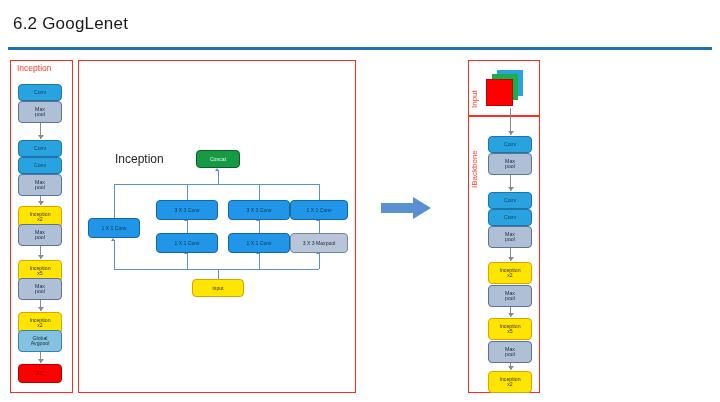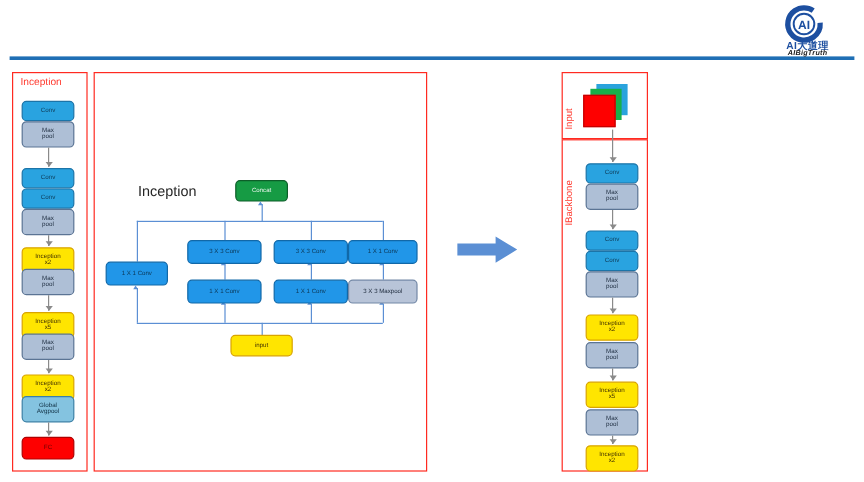--- a/index.html
+++ b/index.html
@@ -104,31 +104,23 @@
   .bigarrow{position:absolute;left:381px;top:196px;width:50px;height:24px;}
 
   
   .rgb{position:absolute;box-sizing:border-box;}
 </style>
 </head>
 <body>
 
 <div id="slide">
 
+  <div class="slide-title">6.2 GoogLenet</div>
   <div class="title-rule"></div>
 
-  <div class="logo">
-    <svg class="logo-mark" viewBox="0 0 34 32">
-      <path d="M17 2.5 a13.5 13.5 0 1 0 0 27 a13.5 13.5 0 1 0 0 -27" fill="none" stroke="#1d4fa0" stroke-width="4.4" stroke-dasharray="56 12" transform="rotate(-35 17 16)"></path>
-      <circle cx="17" cy="16" r="8.6" fill="none" stroke="#1d4fa0" stroke-width="1.6"></circle>
-      <text x="17" y="20" font-size="10" font-weight="bold" fill="#1d4fa0" text-anchor="middle" font-family="Liberation Sans, sans-serif">AI</text>
-    </svg>
-    <div class="logo-cn">AI大道理</div>
-    <div class="logo-en">AIBigTruth</div>
-  </div>
 
   <div class="frame" id="frame-left"></div>
   <div class="frame" id="frame-middle"></div>
   <div class="frame" id="frame-inputR"></div>
   <div class="frame" id="frame-backbone"></div>
 
   <div class="frame-label" id="label-googlenet">Inception</div>
   <div class="vlabel" id="label-input-v">Input</div>
   <div class="vlabel" id="label-backbone-v">IBackbone</div>
 

